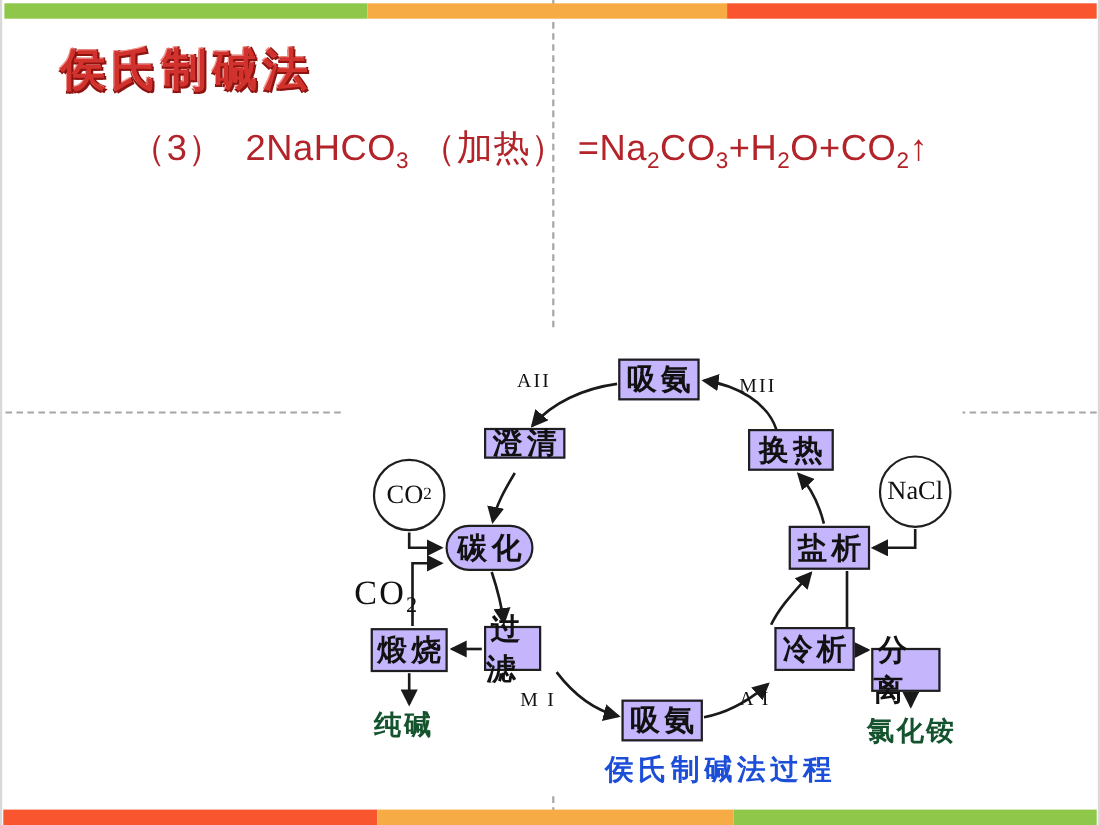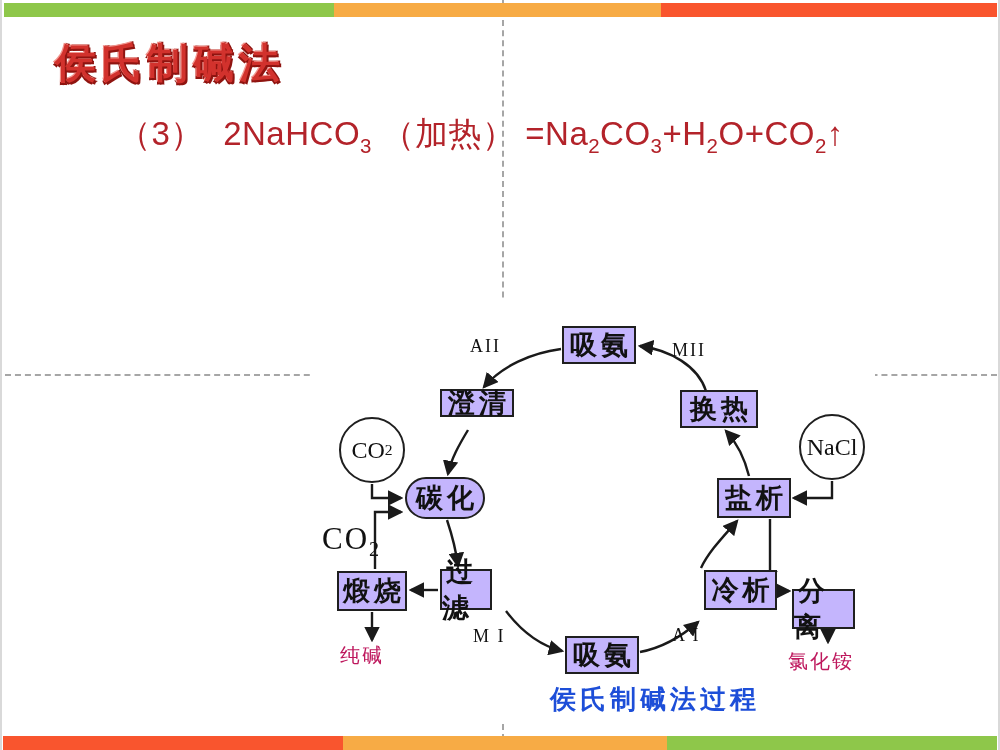--- a/index.html
+++ b/index.html
@@ -57,21 +57,21 @@
     display:flex;align-items:center;justify-content:center;
     font-family:"Liberation Serif",serif;font-size:24px;color:#111;box-sizing:border-box;
   }
   .dcircle sub{font-size:0.65em;}
   .dlabel{
     position:absolute;font-family:"Liberation Serif",serif;font-size:18px;color:#111;
     letter-spacing:2px;white-space:pre;
   }
   .dlabel sub{font-size:0.65em;}
   .dtext{
-    position:absolute;font-family:"Liberation Serif",serif;font-size:20px;font-weight:normal;color:#be185d;
+    position:absolute;font-family:"Liberation Serif",serif;font-size:25px;font-weight:bold;color:#14532d;
     letter-spacing:2px;white-space:pre;
   }
   .caption{
     position:absolute;font-family:"Liberation Serif",serif;font-size:26px;font-weight:bold;color:#1d4ed8;
     letter-spacing:4px;white-space:pre;
   }
 
   
   .b-absorb-top{left:252px;top:26px;width:74px;height:38px;}
   .b-clarify{left:130px;top:89px;width:74px;height:28px;}

